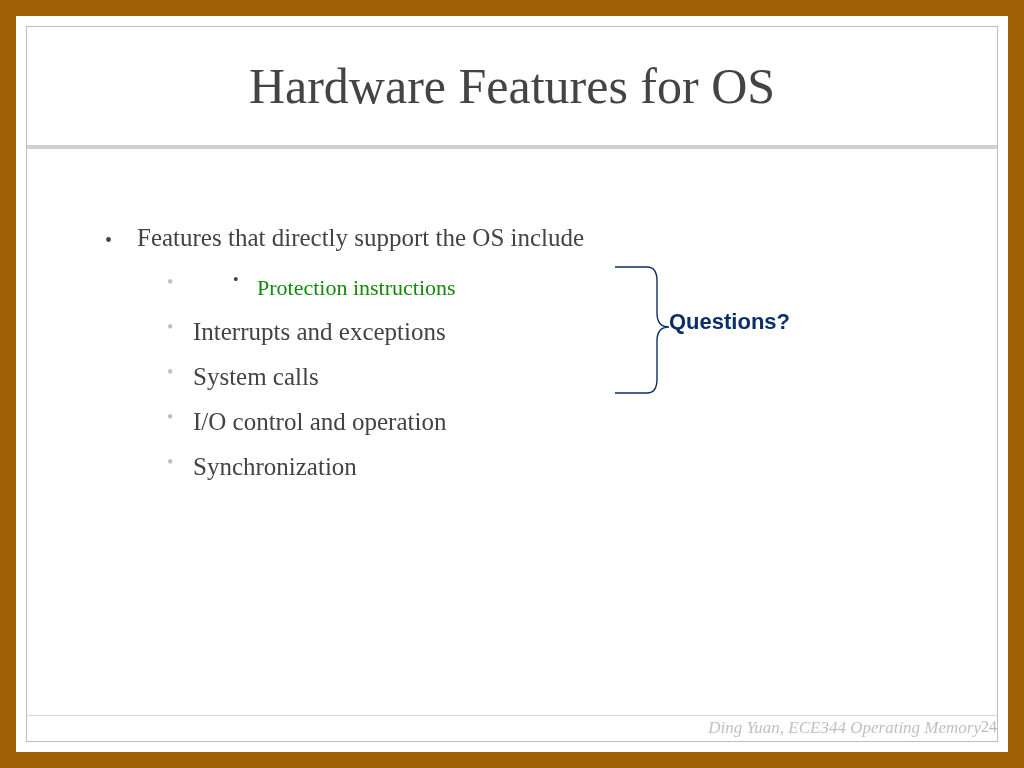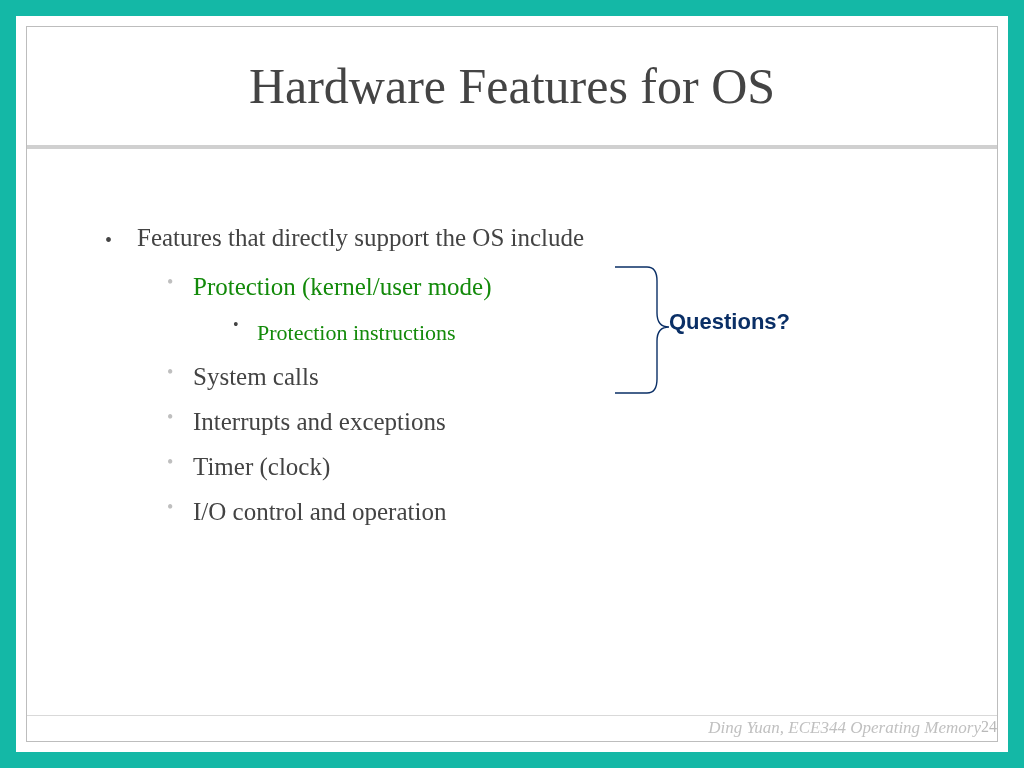--- a/index.html
+++ b/index.html
@@ -6,21 +6,21 @@
     margin: 0;
     padding: 0;
     width: 1024px;
     height: 768px;
     font-family: "Palatino Linotype", "Book Antiqua", Palatino, Georgia, serif;
     background: #fff;
   }
   .frame {
     position: absolute;
     inset: 0;
-    background: #14b8a6;
+    background: #a16207;
   }
   .mat {
     position: absolute;
     top: 16px; left: 16px; right: 16px; bottom: 16px;
     background: #fff;
   }
   .inner-border {
     position: absolute;
     top: 10px; left: 10px; right: 10px; bottom: 10px;
     border: 1px solid #bdbdbd;
@@ -162,29 +162,29 @@
     <div class="inner-border">
       <div class="slide">
 
         <div class="title">Hardware Features for OS</div>
         <div class="hr"></div>
 
         <div class="content">
           <ul class="lvl1">
             <li><span>Features that directly support the OS include</span>
               <ul class="lvl2">
-                <li><span class="green">Protection (kernel/user mode)</span>
+                <li>
                   <ul class="lvl3">
                     <li><span class="sub-green">Protection instructions</span></li>
                   </ul>
                 </li>
+                <li><span>Interrupts and exceptions</span></li>
                 <li><span>System calls</span></li>
-                <li><span>Interrupts and exceptions</span></li>
-                <li><span>Timer (clock)</span></li>
                 <li><span>I/O control and operation</span></li>
+                <li><span>Synchronization</span></li>
               </ul>
             </li>
           </ul>
         </div>
 
         <div class="callout">
           <svg class="brace" width="70" height="140">
             <path d="M 8 6 L 40 6 Q 50 6 50 20 L 50 52 Q 50 66 62 66 Q 50 66 50 80 L 50 118 Q 50 132 40 132 L 8 132" fill="none" stroke="#0a2f66" stroke-width="1.4"></path>
           </svg>
           <div class="callout-text">Questions?</div>

